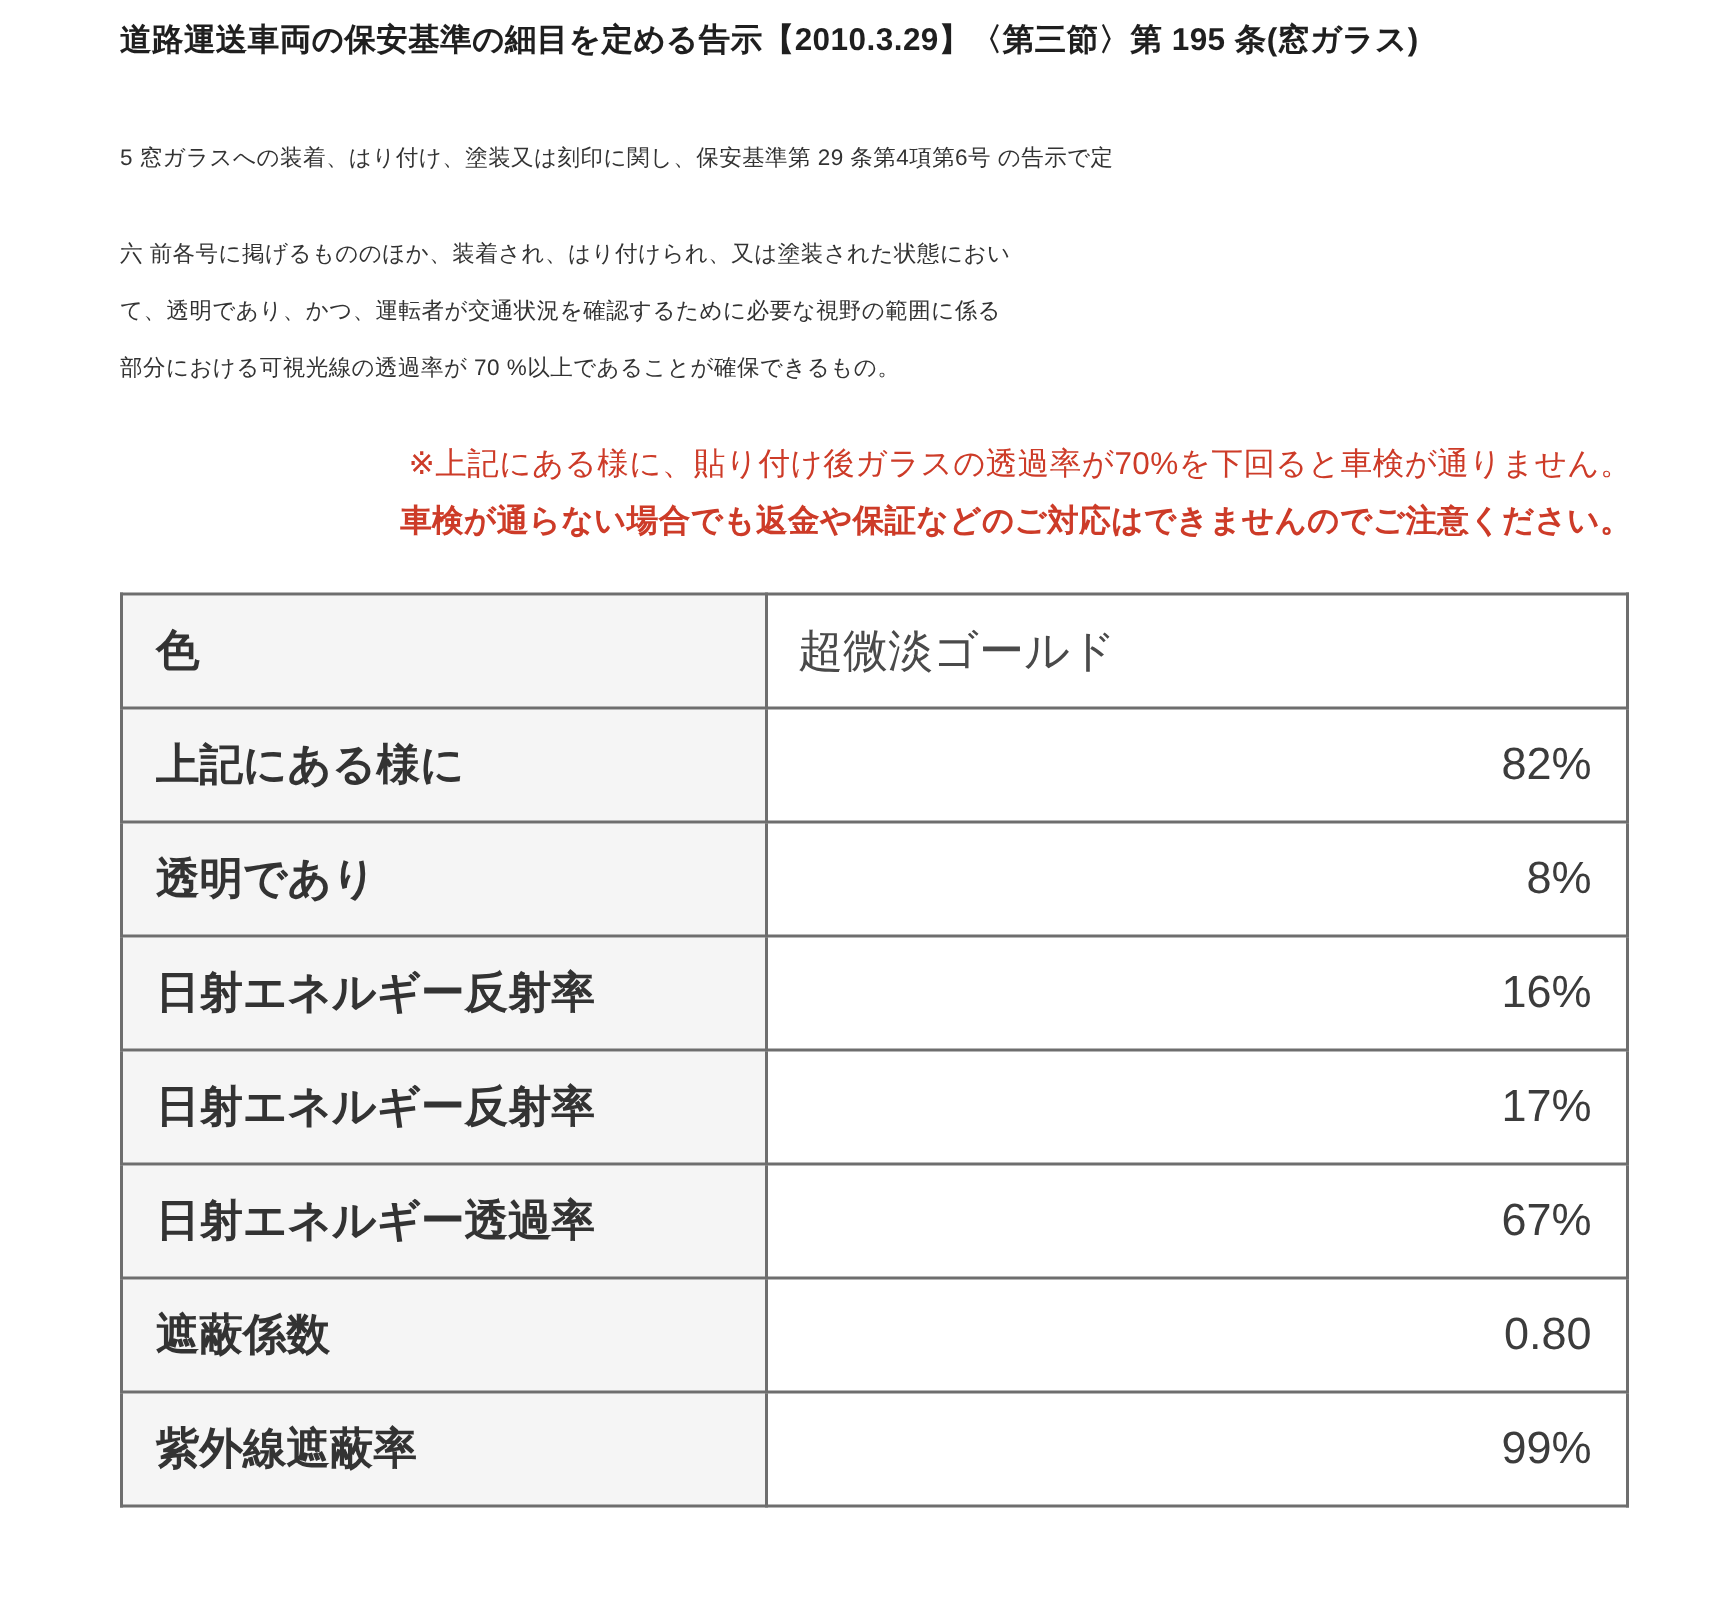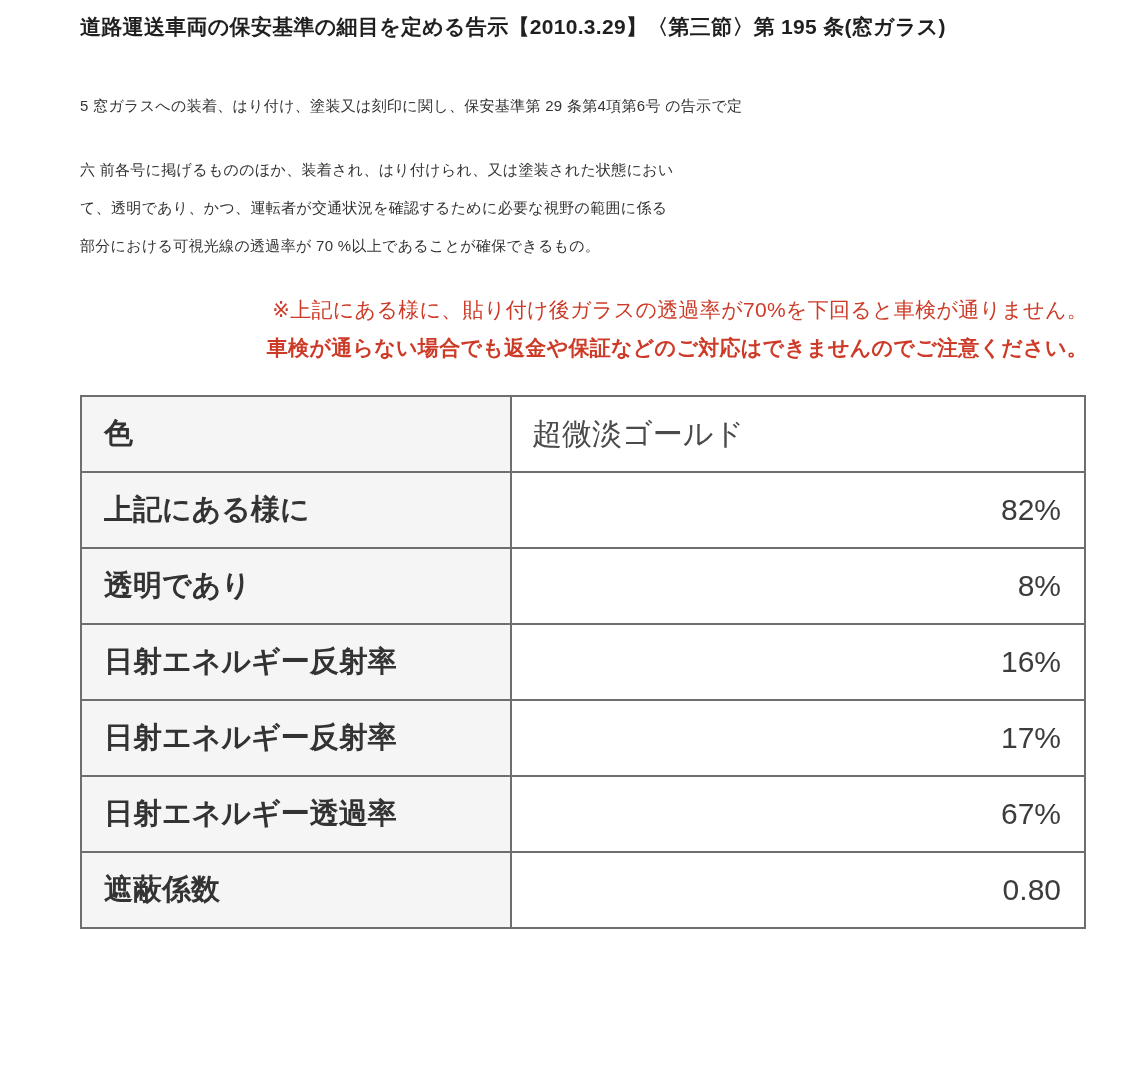--- a/index.html
+++ b/index.html
@@ -120,16 +120,20 @@
         <td>17%</td>
       </tr>
       <tr>
         <th>日射エネルギー透過率</th>
         <td>67%</td>
       </tr>
       <tr>
         <th>遮蔽係数</th>
         <td>0.80</td>
       </tr>
+      <tr>
+        <th>紫外線遮蔽率</th>
+        <td>99%</td>
+      </tr>
     </tbody>
   </table>
 
 </main>
 
 </body></html>

